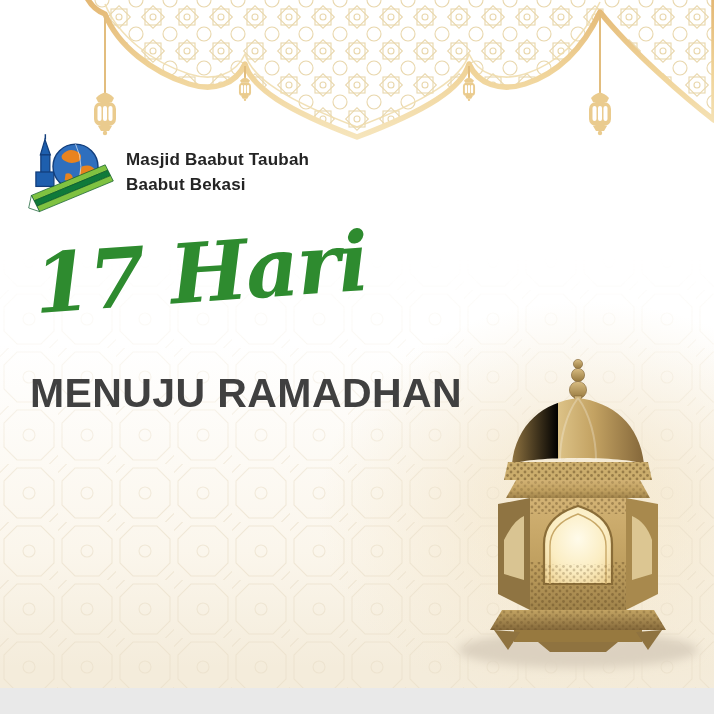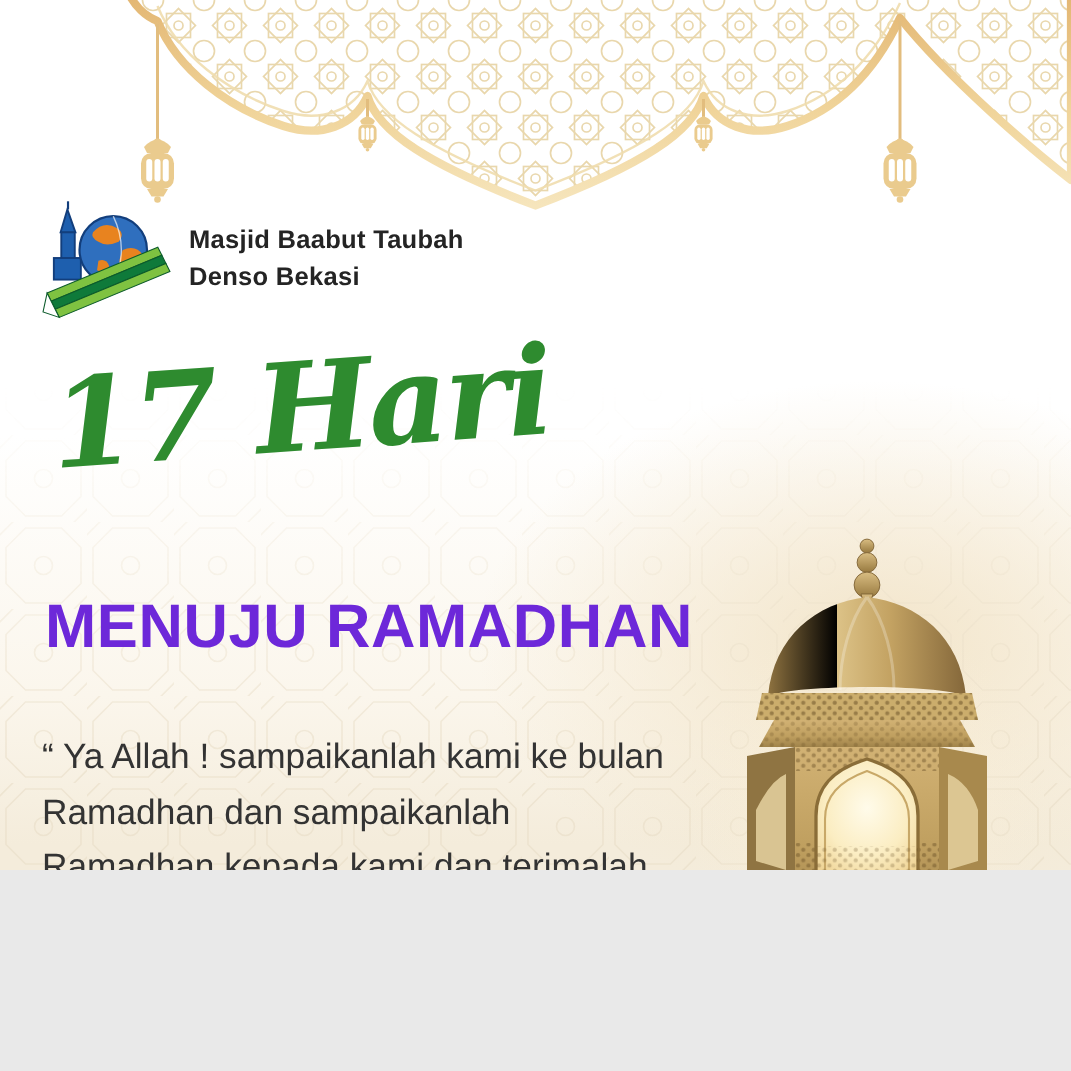--- a/index.html
+++ b/index.html
@@ -1,17 +1,17 @@
 <!DOCTYPE html>
 <html><head>
 <meta charset="utf-8">
 <style>
   html,body{margin:0;padding:0;background:#e9e9e9;}
   .poster{
-    position:relative;width:714px;height:580px;overflow:hidden;
+    position:relative;width:714px;height:688px;overflow:hidden;
     background:#ffffff;font-family:"Liberation Sans",sans-serif;
     margin:0 auto;
   }
   .bg-tint{
     position:absolute;inset:0;
     background:
       radial-gradient(52% 42% at 82% 74%, rgba(242,228,200,0.95), rgba(242,228,200,0) 72%),
       linear-gradient(180deg,#ffffff 0%,#ffffff 50%,#fbf6ec 80%,#f4ecdb 97%);
   }
   .bg-motif{
@@ -23,22 +23,22 @@
   .logo-row{position:absolute;left:26px;top:128px;display:flex;align-items:center;gap:10px;}
   .logo-svg{width:90px;height:88px;flex:0 0 auto;}
   .org-name{font-weight:700;font-size:17px;line-height:25px;color:#242424;letter-spacing:.2px;}
   .days-script{
     position:absolute;left:34px;top:236px;
     font-family:"DejaVu Serif",serif;font-style:italic;font-weight:700;
     font-size:82px;color:#2E8B2F;transform:rotate(-4deg);
     transform-origin:left center;letter-spacing:-2px;white-space:nowrap;
   }
   .heading{
-    position:absolute;left:30px;top:394px;
-    font-size:41px;font-weight:800;color:#6d28d9;line-height:1.16;letter-spacing:.4px;
+    position:absolute;left:30px;top:370px;
+    font-size:41px;font-weight:800;color:#404040;line-height:1.16;letter-spacing:.4px;
   }
   .quote{
     position:absolute;left:28px;top:486px;width:432px;
     font-size:23.5px;line-height:1.56;color:#333333;white-space:pre-line;
   }
   .main-lantern{position:absolute;left:446px;top:344px;}
   .bottom-border{position:absolute;left:0;top:688px;}
 </style>
 </head>
 <body>
@@ -134,35 +134,30 @@
 
       <g stroke="#0C5B2B" stroke-width="0.8">
         <polygon points="6,72 88,38 91,44 9,78" fill="#7FC241"></polygon>
         <polygon points="9,78 91,44 94,50 12,84" fill="#0F7A3A"></polygon>
         <polygon points="12,84 94,50 97,56 15,90" fill="#7FC241"></polygon>
         <polygon points="6,72 15,90 3,86" fill="#ffffff"></polygon>
       </g>
     </svg>
     <div class="org-name">
       <div>Masjid Baabut Taubah</div>
-      <div>Denso Bekasi</div>
+      <div>Baabut Bekasi</div>
     </div>
   </div>
 
   <div class="days-script">17 Hari</div>
 
   <div class="heading">
     <div>MENUJU RAMADHAN</div>
   </div>
 
-  <div class="quote">“ Ya Allah ! sampaikanlah kami ke bulan
-Ramadhan dan sampaikanlah
-Ramadhan kepada kami dan terimalah
-amalan-amalan kami di bulan
-Ramadhan. "</div>
 
   <svg class="main-lantern" width="264" height="336" viewBox="0 0 264 336">
     <defs>
       <filter id="softBlur" x="-40%" y="-40%" width="180%" height="180%">
         <feGaussianBlur stdDeviation="5"></feGaussianBlur>
       </filter>
       <radialGradient id="haloG" cx="0.5" cy="0.5" r="0.5">
         <stop offset="0" stop-color="#F8EED7"></stop>
         <stop offset="1" stop-color="#F8EED7" stop-opacity="0"></stop>
       </radialGradient>

